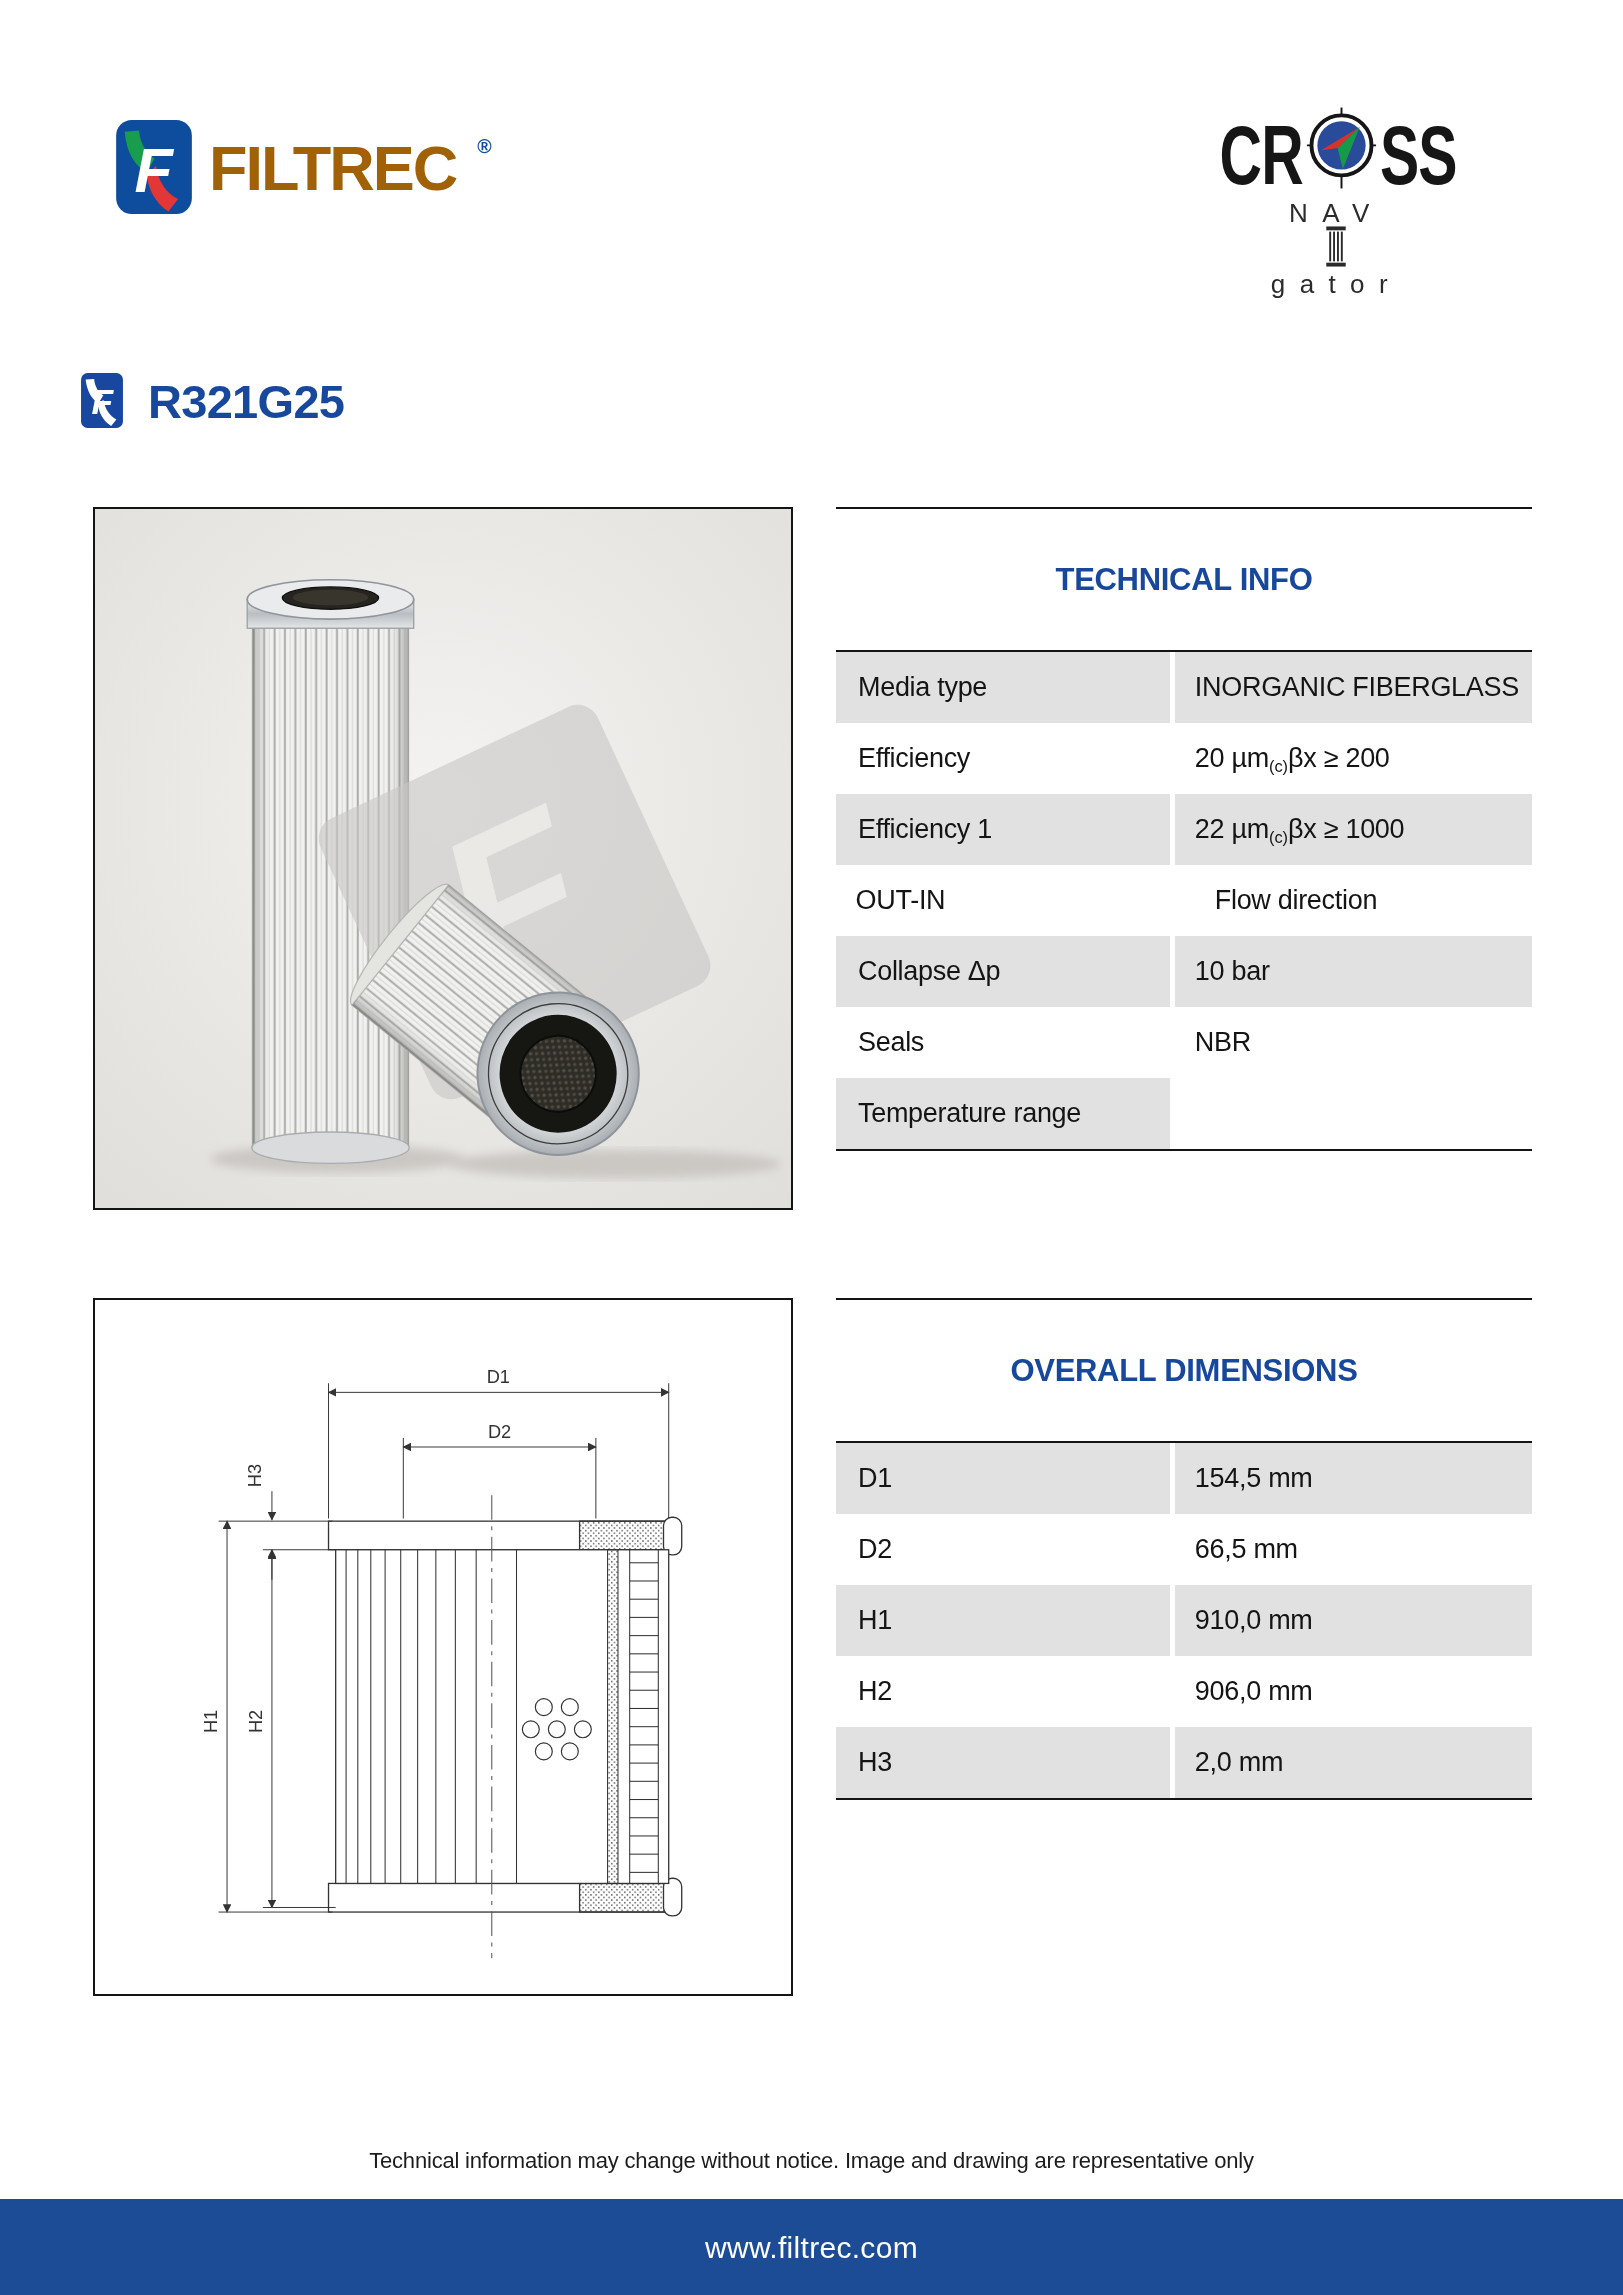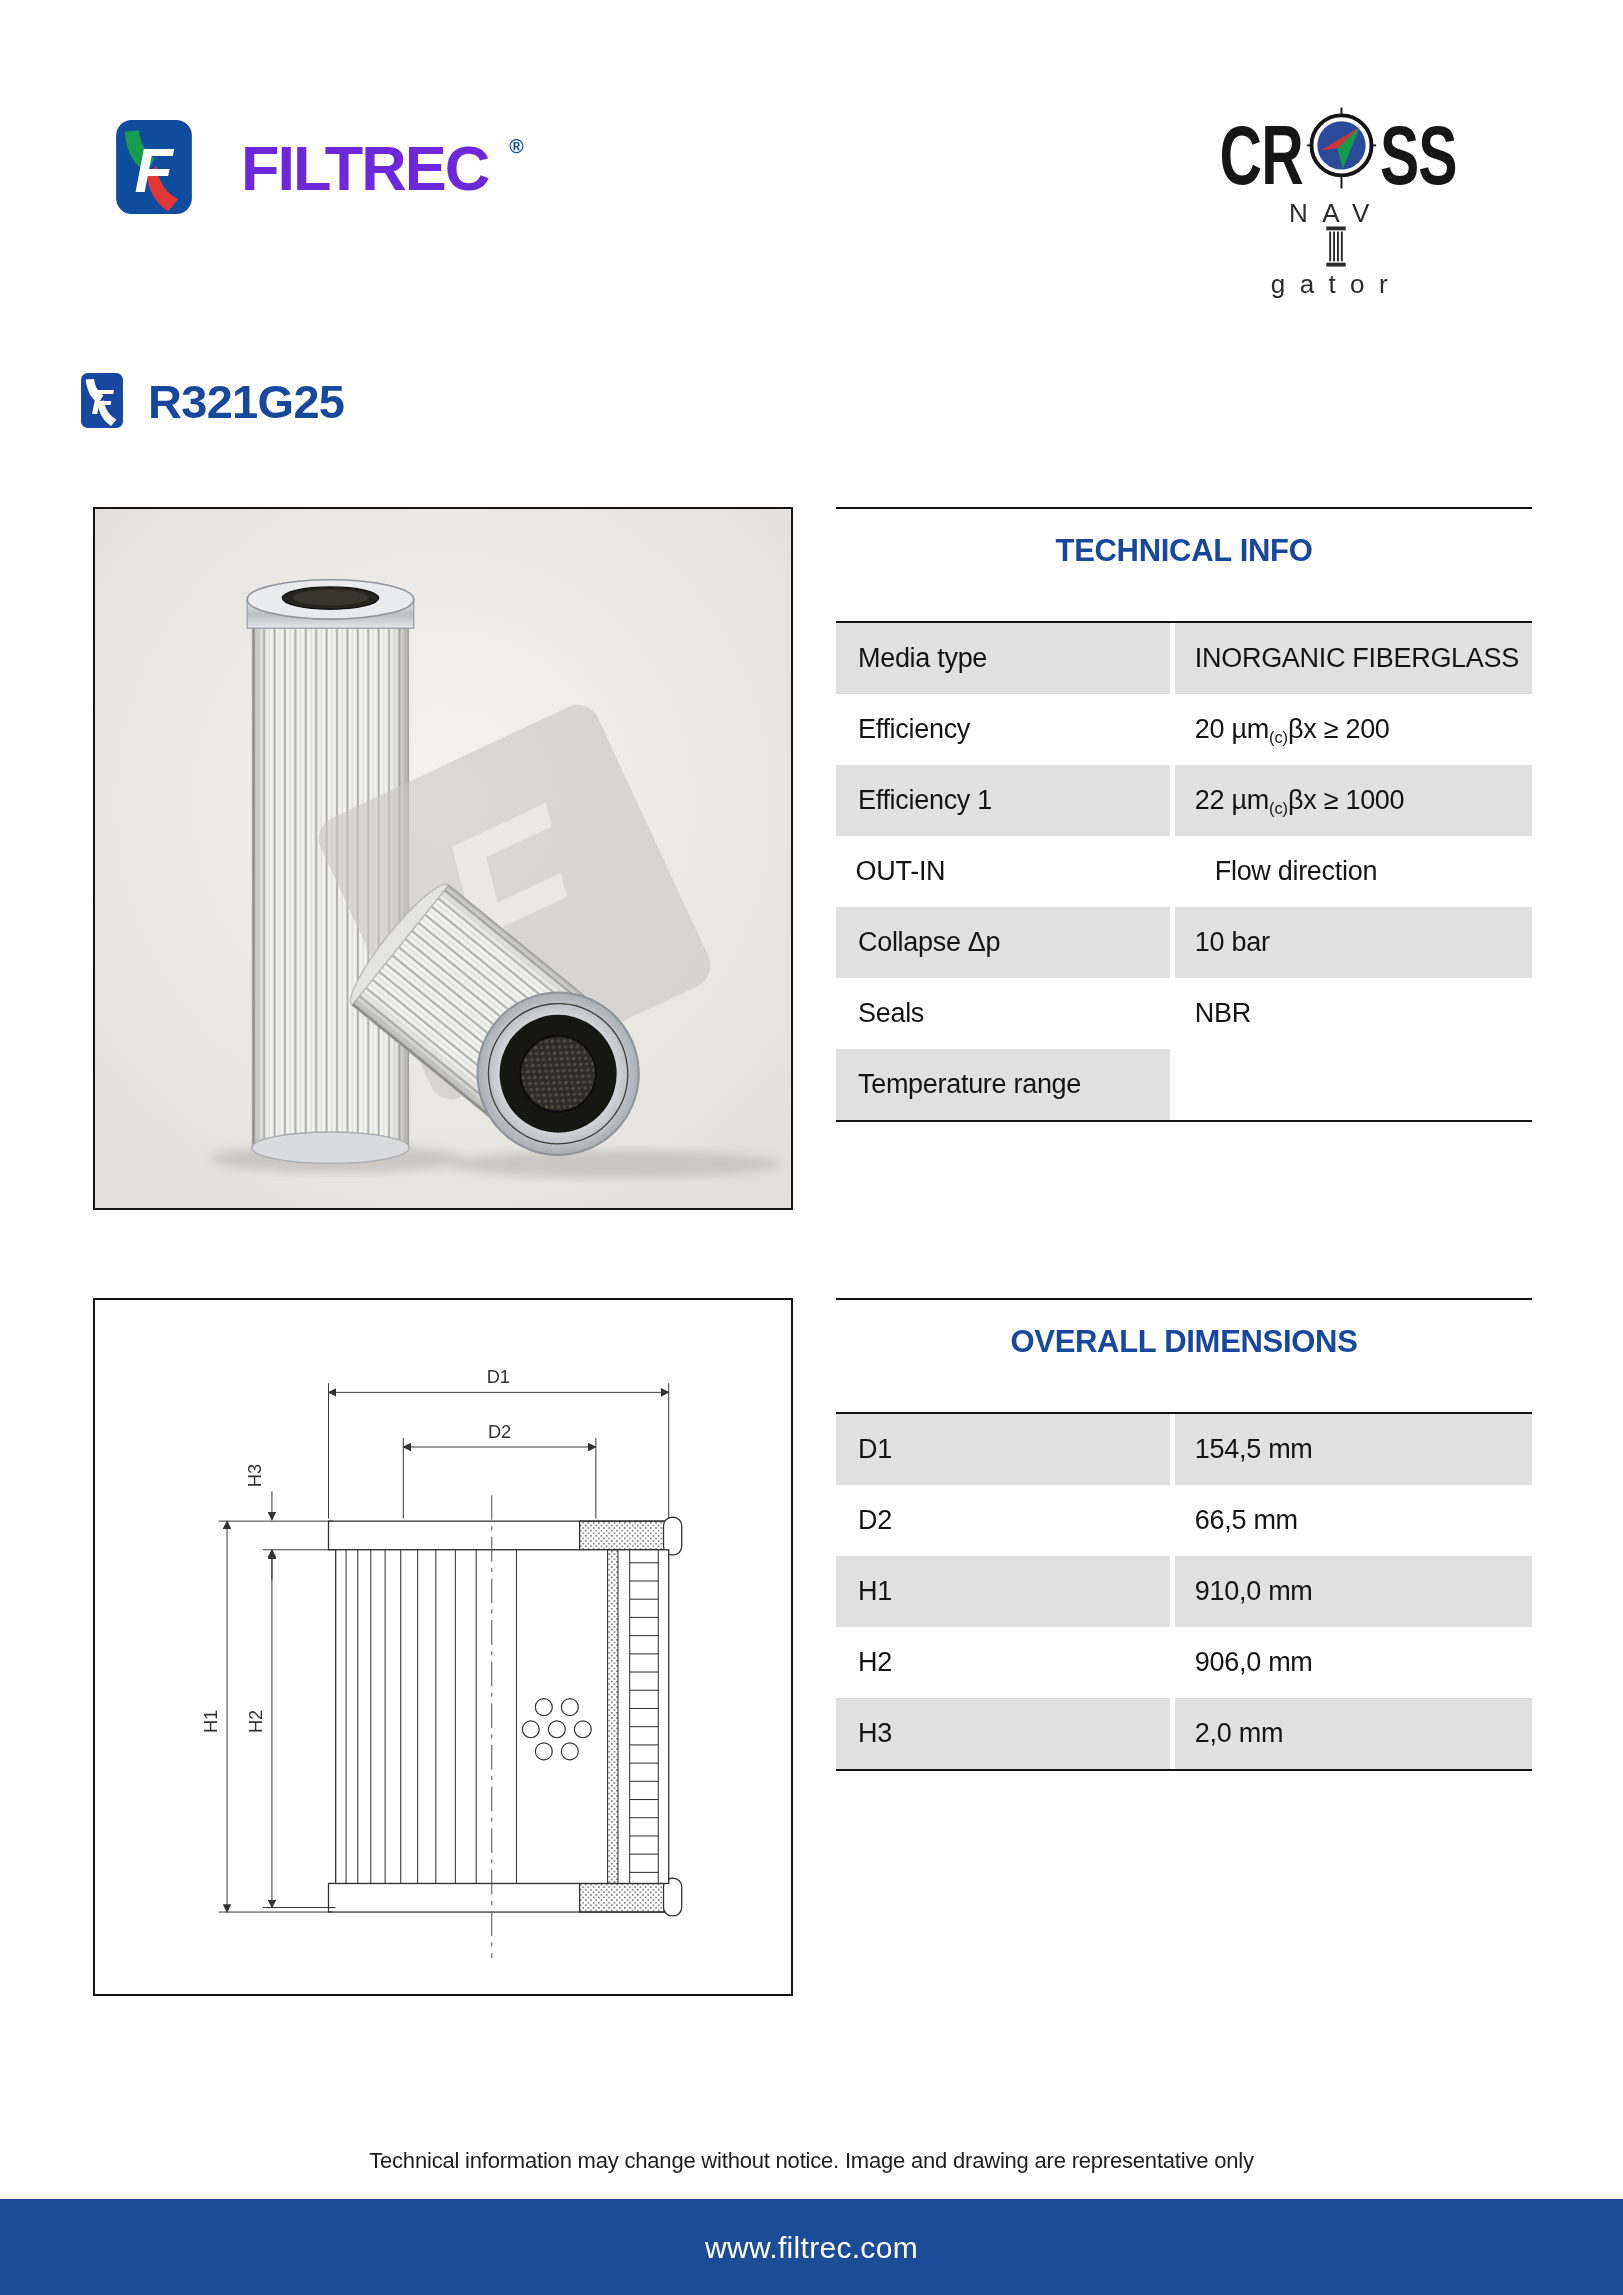--- a/index.html
+++ b/index.html
@@ -1,21 +1,21 @@
 <!DOCTYPE html>
 <html style="font-size:10.5px"><head>
 <meta charset="utf-8">
 <style>
   html,body{margin:0;padding:0;background:#888;}
   .page{position:relative;width:1623px;height:2295px;background:#ffffff;
         font-family:"Liberation Sans",sans-serif;overflow:hidden;}
 
   
   .filtrec-logo{position:absolute;left:116px;top:120px;display:flex;align-items:center;gap:17px;}
-  .filtrec-word{font-size:63px;font-weight:800;letter-spacing:-2px;color:#6d28d9;line-height:1;margin-left:32px;}
+  .filtrec-word{font-size:63px;font-weight:800;letter-spacing:-2px;color:#a16207;line-height:1;}
   .filtrec-reg{font-size:19.6px;font-weight:700;color:#0E4C9E;vertical-align:top;position:relative;top:-22px;margin-left:3.9px;}
 
   .cross{position:absolute;top:106px;right:134px;display:flex;flex-direction:column;align-items:center;}
   .cross-line1{display:flex;align-items:center;color:#161616;font-weight:800;font-size:84px;line-height:1;}
   .cross-cr{display:inline-block;transform:scaleX(.70);transform-origin:right center;letter-spacing:-1.3px;}
   .cross-ss{display:inline-block;transform:scaleX(.70);transform-origin:left center;letter-spacing:-1.3px;}
   .cross-line2{display:flex;align-items:center;margin-top:-2.6px;color:#2b2b2b;font-size:26px;font-weight:400;letter-spacing:14.4px;line-height:1;flex-direction:column;}
 
   
   .part-header{position:absolute;left:81px;top:373px;display:flex;align-items:center;gap:25px;}
@@ -23,21 +23,21 @@
 
   
   .img-box{position:absolute;left:93px;width:700px;border:2.6px solid #141414;box-sizing:border-box;}
   .photo-box{top:507px;height:703px;background:#ebebe9;}
   .drawing-box{top:1298px;height:698px;background:#ffffff;}
   .img-box svg{display:block;width:100%;height:100%;}
 
   
   .info-col{position:absolute;left:836px;width:696px;border-top:2.6px solid #141414;}
   .col1{top:507px;} .col2{top:1298px;}
-  .col-title{margin:26px 0 0;text-align:center;font-size:31px;font-weight:800;
+  .col-title{margin:55px 0 0;text-align:center;font-size:31px;font-weight:800;
              letter-spacing:-0.3px;color:#17489B;line-height:1;}
   .dtable{margin-top:55px;border-top:2.6px solid #141414;border-bottom:2.6px solid #141414;}
   .trow{display:flex;height:71px;}
   .tcell{display:flex;align-items:center;box-sizing:border-box;background:#ffffff;}
   .tlabel{width:48%;margin-right:5.2px;padding-left:22px;}
   .tvalue{flex:1;padding-left:19.6px;}
   .trow:nth-child(odd) .tcell{background:#E1E1E1;}
   .tcell{font-size:27px;color:#141414;letter-spacing:-0.3px;}
   .sub{font-size:16.4px;position:relative;top:7.9px;letter-spacing:0;}
 

